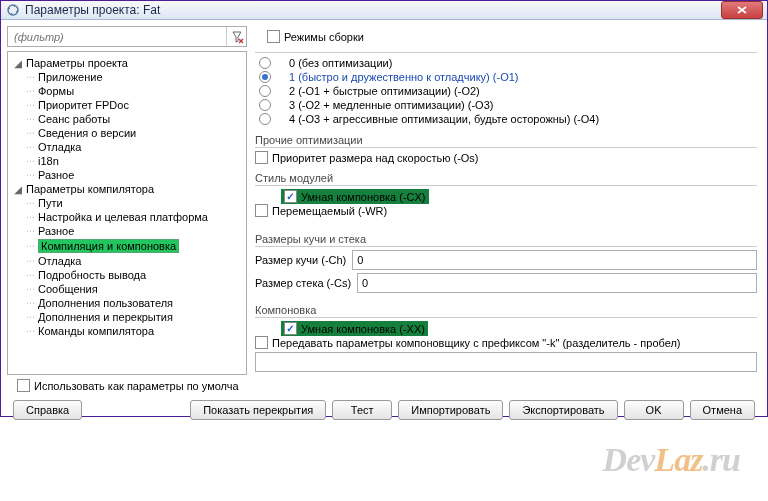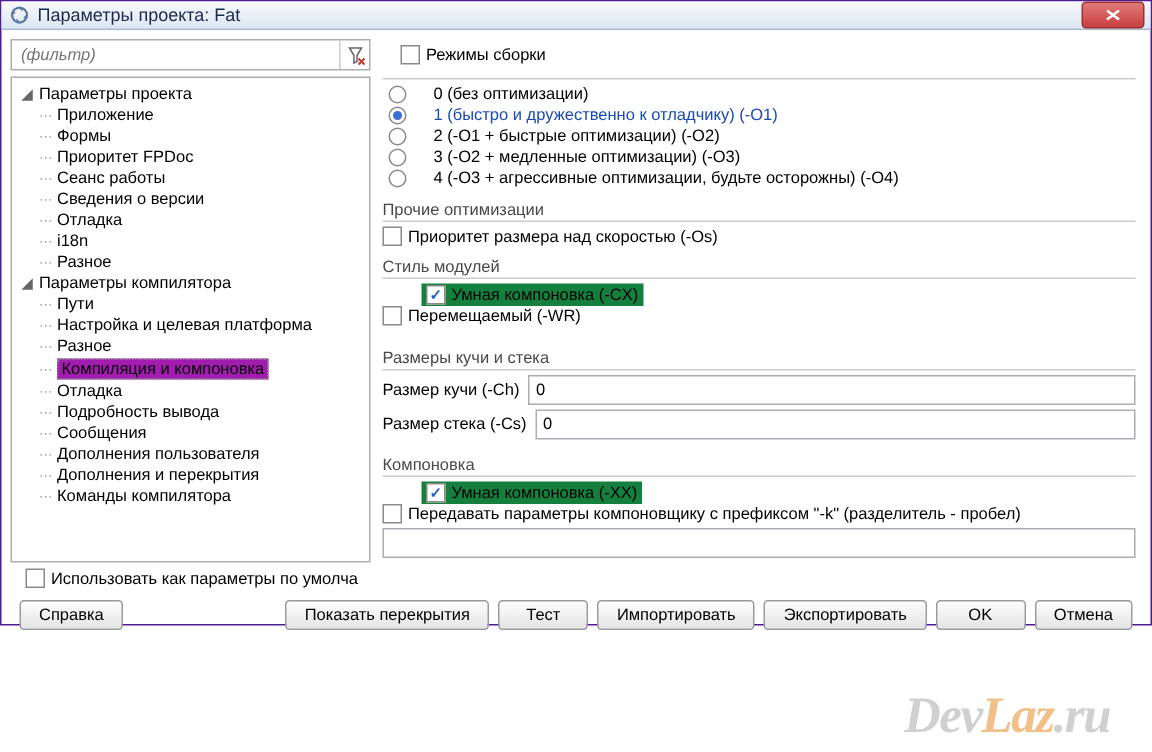--- a/index.html
+++ b/index.html
@@ -17,40 +17,40 @@
 .checkbox-row { display: flex; align-items: center; gap: 4px; }
 .checkbox { width: 13px; height: 13px; border: 1px solid #8a8a8a; background: #fff; display: inline-flex; align-items: center; justify-content: center; font-size: 10px; color: #2060c0; }
 .checkbox.checked::after { content: "✓"; font-weight: bold; }
 .main-split { display: flex; flex: 1; gap: 4px; min-height: 0; }
 .tree-panel { width: 240px; border: 1px solid #abadb3; background: #fff; overflow: auto; padding: 4px 2px; }
 .tree-item { padding: 1px 2px 1px 0; display: flex; align-items: center; white-space: nowrap; cursor: pointer; }
 .tree-toggle { width: 12px; color: #666; font-size: 10px; text-align: center; margin-right: 2px; }
 .tree-item.lvl1 { padding-left: 2px; }
 .tree-item.lvl2 { padding-left: 16px; }
 .tree-dots { color: #aaa; font-size: 9px; margin-right: 4px; letter-spacing: -1px; }
-.tree-item.selected .tree-label { background: #a21caf; border: 1px dotted #888; padding: 0 2px; }
+.tree-item.selected .tree-label { background: #22c55e; border: 1px dotted #888; padding: 0 2px; }
 .right-panel { flex: 1; display: flex; flex-direction: column; gap: 6px; padding: 0 4px; overflow: auto; }
 .group-title { color: #494949; font-size: 11px; margin-top: 2px; }
 .hr { border-top: 1px solid #ccc; margin: 1px 0 3px 0; }
 .radio-row { display: flex; align-items: center; gap: 18px; padding: 1px 4px; }
 .radio { width: 12px; height: 12px; border: 1px solid #8a8a8a; border-radius: 50%; display: inline-flex; align-items: center; justify-content: center; }
 .radio.selected::after { content: ""; width: 6px; height: 6px; border-radius: 50%; background: #3a70d0; }
 .radio-row.sel { color: #1a4ab0; }
 .cols { display: flex; gap: 14px; flex-direction: column; }
 .col { flex: 1; }
 .highlight { background: #15803d; display: inline-flex; align-items: center; gap: 4px; padding: 1px 3px; margin-left: 26px; }
 .field-row { display: flex; align-items: center; gap: 6px; margin: 3px 0; }
 .field-label { flex: 0 0 auto; }
 .text-input { border: 1px solid #abadb3; height: 20px; padding: 2px 4px; font-size: 11px; flex: 1; }
 .wide-input { width: 100%; }
 .bottom-row { display: flex; align-items: center; padding-left: 10px; }
 .button-row { display: flex; gap: 6px; padding: 4px 6px; align-items: flex-end; }
 .btn { border: 1px solid #9a9a9a; background: linear-gradient(#fdfdfd, #e4e4e4); padding: 3px 12px; border-radius: 3px; cursor: pointer; font-size: 11px; min-width: 60px; text-align: center; }
 .spacer { flex: 1; }
-.watermark { position: absolute; right: 28px; bottom: 4px; font-size: 34px; font-weight: bold; font-style: italic; color: rgba(120,120,120,0.35); pointer-events: none; letter-spacing: -1px; font-family: Georgia, serif; }
+.watermark { position: absolute; right: 28px; bottom: 22px; font-size: 34px; font-weight: bold; font-style: italic; color: rgba(120,120,120,0.35); pointer-events: none; letter-spacing: -1px; font-family: Georgia, serif; }
 .watermark .orange { color: rgba(230,140,40,0.55); }
 </style>
 </head>
 <body>
 
 <div class="window">
   <div class="titlebar">
     <span class="titlebar-icon">
       <svg width="14" height="14" viewBox="0 0 14 14">
           <circle cx="7" cy="7" r="5" fill="none" stroke="#5a7aa0" stroke-width="1.5"></circle>

